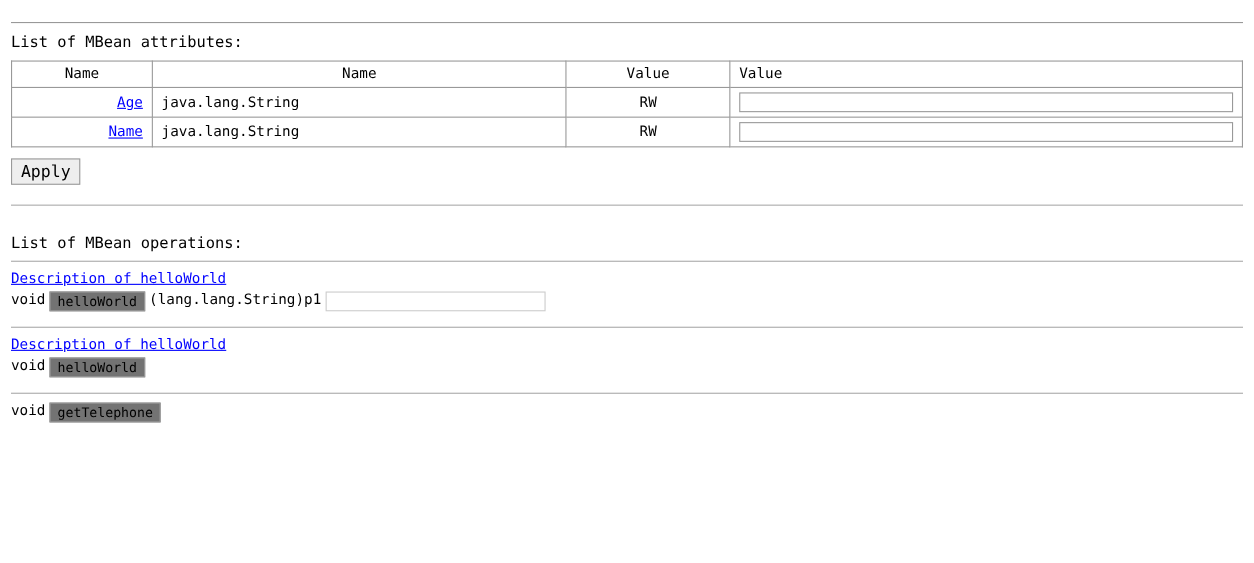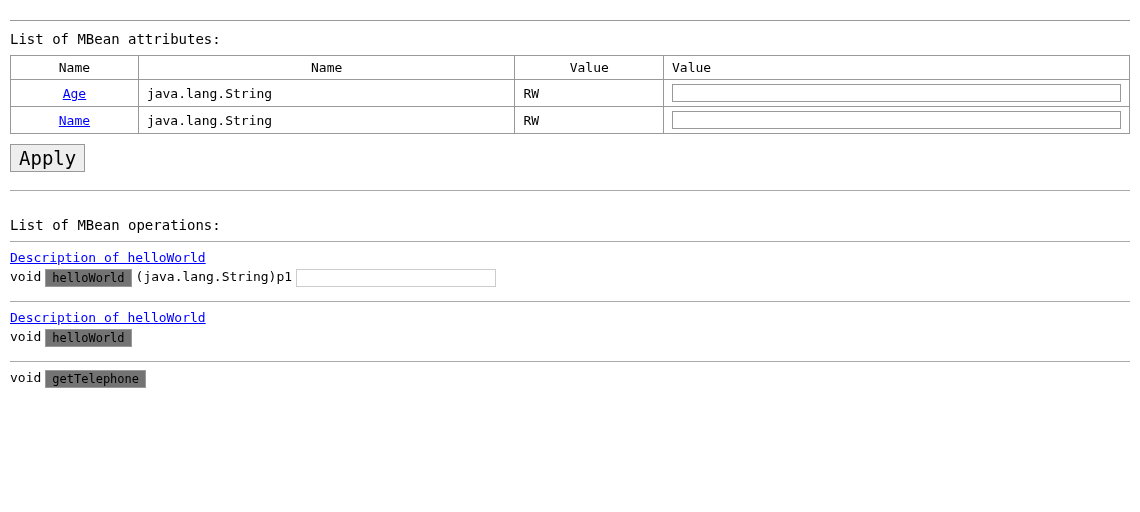--- a/index.html
+++ b/index.html
@@ -47,30 +47,30 @@
     table td:last-child {
       text-align: left;
     }
 
     table td {
       border: 1px solid #999;
       padding: 4px 8px;
     }
 
     table td.name-cell {
-      text-align: center;
+      text-align: right;
     }
 
     table td.type-cell {
       text-align: left;
       margin-top: 32px;
     }
 
     table td.access-cell {
-      text-align: left;
+      text-align: center;
     }
 
     table td.value-cell {
       text-align: right;
     }
 
     table td input[type="text"] {
       width: 100%;
       border: 1px solid #999;
       padding: 1px 2px;
@@ -82,21 +82,21 @@
       color: #00f;
       text-decoration: underline;
       font-family: monospace;
     }
 
     .apply-btn {
       border: 1px solid #999;
       background: #eee;
       padding: 2px 8px;
       font-family: monospace;
-      font-size: 19px;
+      font-size: 15px;
       cursor: pointer;
       margin-bottom: 10px;
     }
 
     .operations-section {
       margin-top: 26px;
     }
 
     .operation-block {
       margin-bottom: 6px;
@@ -179,21 +179,21 @@
 
 <div class="operations-section">
   <p class="section-title">List of MBean operations:</p>
   <div id="operations-container">
       <hr class="separator">
       <div class="operation-block">
         <a href="#" class="operation-link">Description of helloWorld</a>
         <div class="operation-line">
           <span>void</span>
           <button class="op-button">helloWorld</button>
-          <span> (java.lang.String)p1</span>
+          <span> (lang.lang.String)p1</span>
           <input type="text" class="op-input" style="">
         </div>
       </div>
       <hr class="separator">
       <div class="operation-block">
         <a href="#" class="operation-link">Description of helloWorld</a>
         <div class="operation-line">
           <span>void</span>
           <button class="op-button">helloWorld</button>
         </div>

